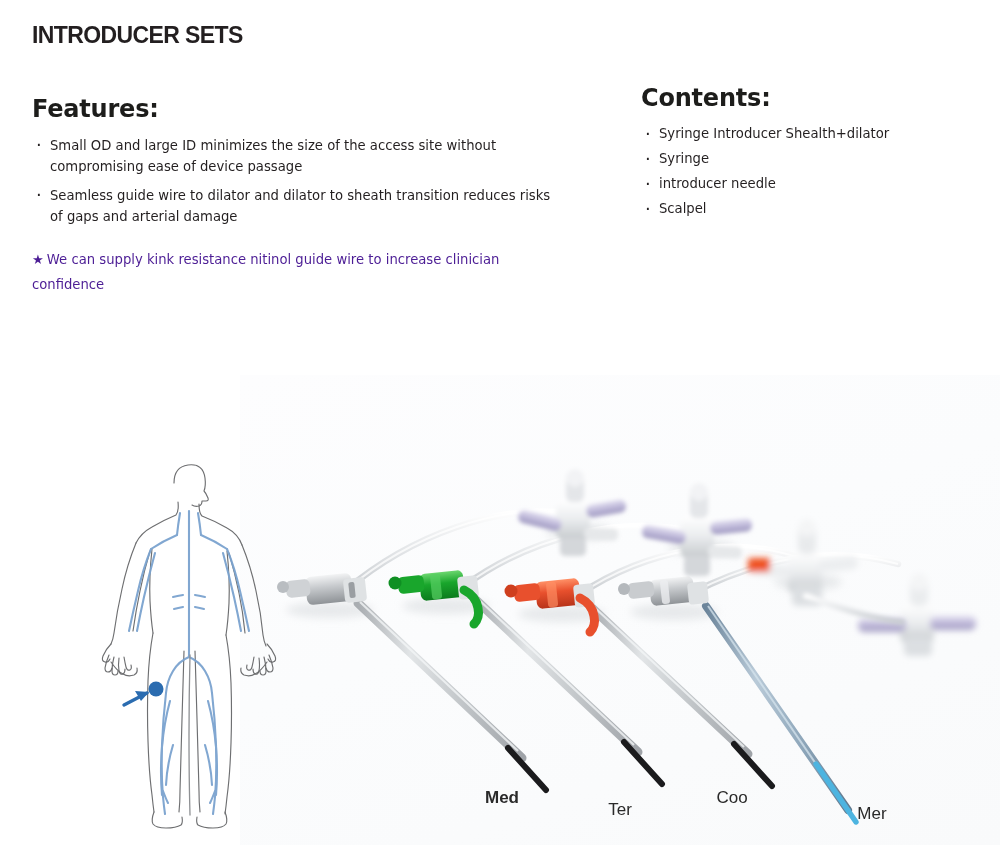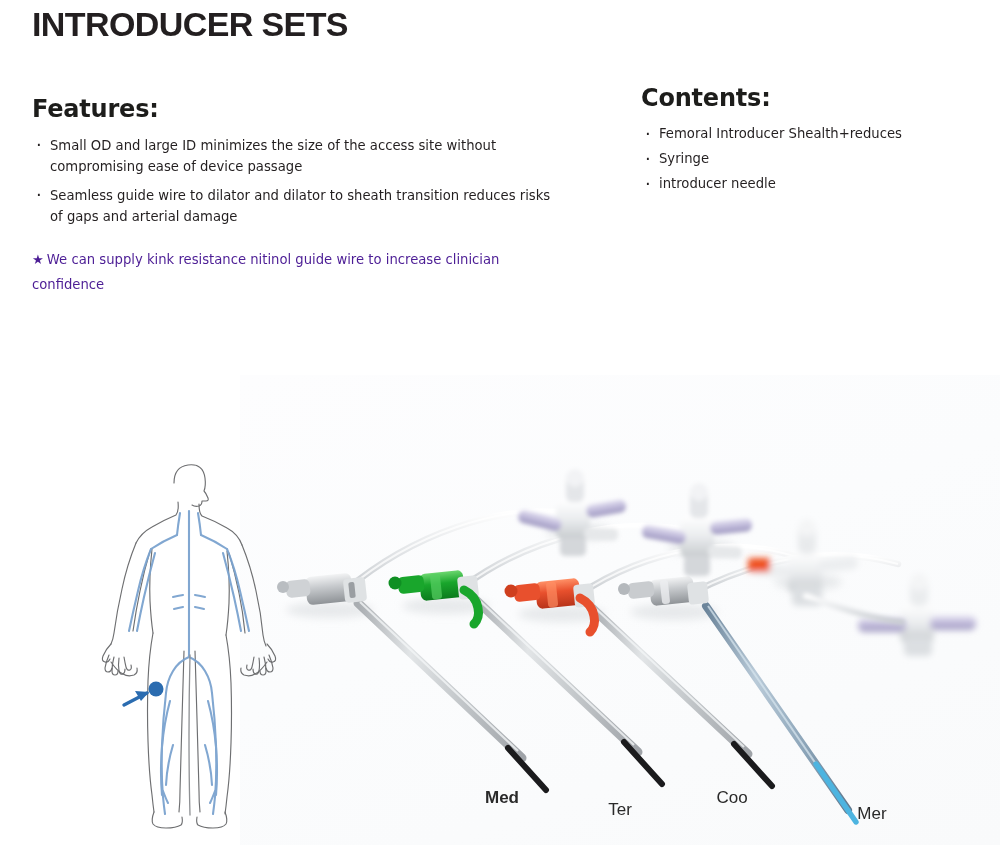--- a/index.html
+++ b/index.html
@@ -14,24 +14,24 @@
     overflow: hidden;
     font-family: "Liberation Sans", sans-serif;
     color: #231f20;
     -webkit-font-smoothing: antialiased;
   }
 
   
   #page-title {
     position: absolute;
     left: 32px;
-    top: 5px;
+    top: 22px;
     font-family: "Liberation Sans", sans-serif;
     font-weight: bold;
-    font-size: 34px;
+    font-size: 23px;
     letter-spacing: -0.6px;
     color: #231f20;
     white-space: nowrap;
     text-align: center;
   }
 
   .col-heading {
     font-family: "DejaVu Sans", sans-serif;
     font-weight: bold;
     font-size: 24px;
@@ -150,23 +150,24 @@
 
   <div id="note-line">
     <span class="star">★</span><span>We can supply kink resistance nitinol guide wire to increase clinician confidence</span>
   </div>
 </div>
 
 <div id="contents-col">
   <div class="col-heading">Contents:</div>
 
   <ul class="bullets">
-    <li>Femoral Introducer Shealth+reduces</li>
+    <li>Syringe Introducer Shealth+dilator</li>
     <li>Syringe</li>
     <li>introducer needle</li>
+    <li>Scalpel</li>
   </ul>
 </div>
 
 <div id="photo-area">
 
   <div id="photo-backdrop"></div>
 
   <svg id="anatomy-figure" viewBox="0 0 190 380">
     <g fill="none" stroke="#6e6f71" stroke-width="1.15" stroke-linejoin="round" stroke-linecap="round">
 

